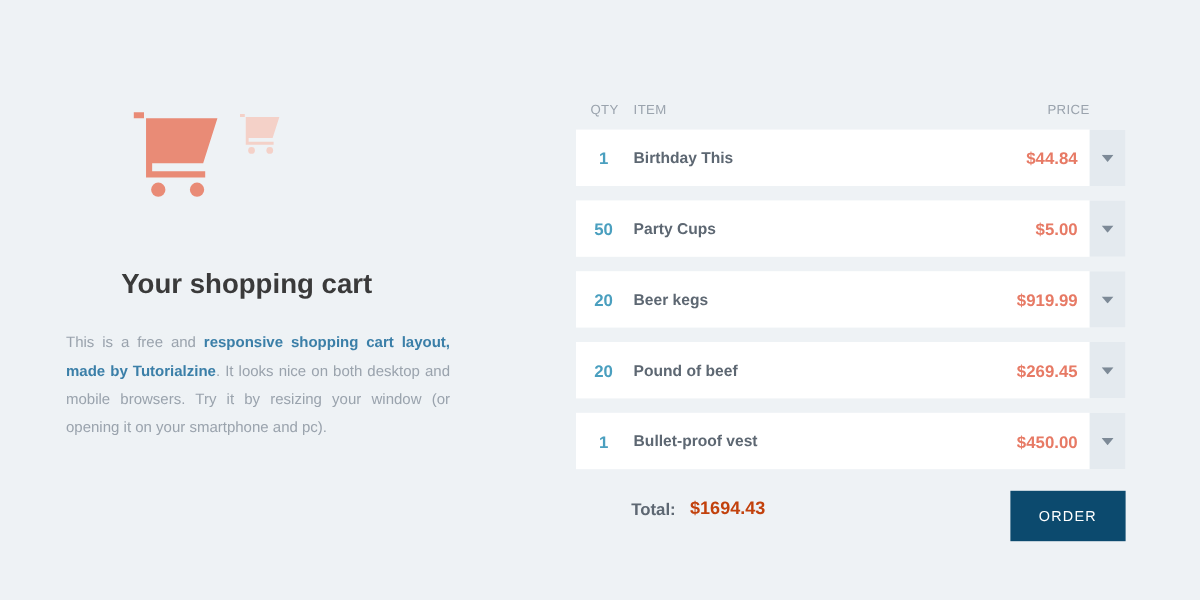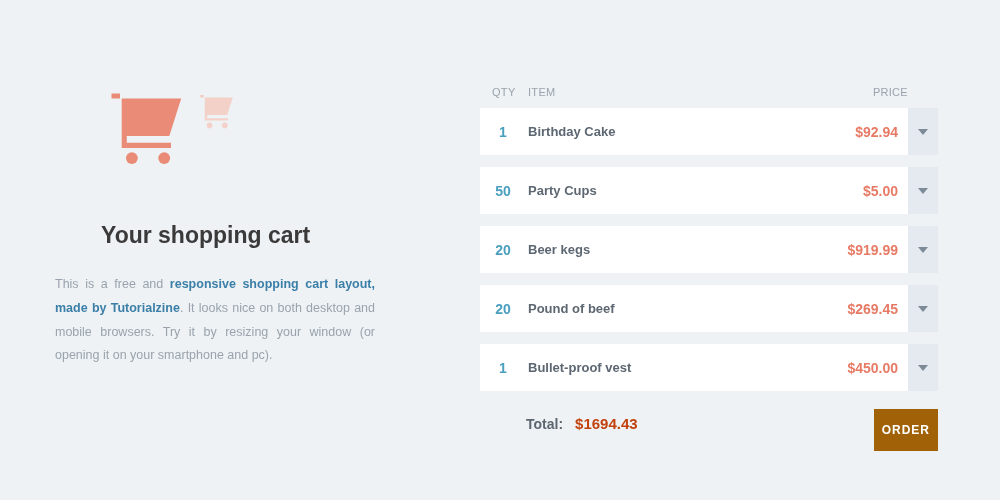--- a/index.html
+++ b/index.html
@@ -117,26 +117,26 @@
     }
     .total-value {
       font-size: 15px;
       font-weight: 700;
       color: #c2410c;
     }
     .order-btn {
       position: absolute;
       right: 0;
       top: -6px;
-      background: #a16207;
+      background: #0c4a6e;
       color: #fff;
       border: none;
-      padding: 14px 8px;
+      padding: 14px 24px;
       font-size: 12px;
-      font-weight: 700;
+      font-weight: 400;
       letter-spacing: 1px;
       cursor: pointer;
     }
   </style>
 </head>
 <body>
 
 <div class="container">
   <div class="left-panel">
     <div class="cart-icons">
@@ -163,22 +163,22 @@
 
   <div class="right-panel">
     <div class="table-header">
       <div class="col-qty">QTY</div>
       <div class="col-item">ITEM</div>
       <div class="col-price">PRICE</div>
     </div>
 
     <div class="cart-row">
       <div class="qty">1</div>
-      <div class="item">Birthday Cake</div>
-      <div class="price">$92.94</div>
+      <div class="item">Birthday This</div>
+      <div class="price">$44.84</div>
       <div class="toggle">
           <svg viewBox="0 0 10 6">
             <path fill="#7d8a97" d="M0 0 L5 6 L10 0 Z"></path>
           </svg>
         </div>
     </div>
     <div class="cart-row">
       <div class="qty">50</div>
       <div class="item">Party Cups</div>
       <div class="price">$5.00</div>

